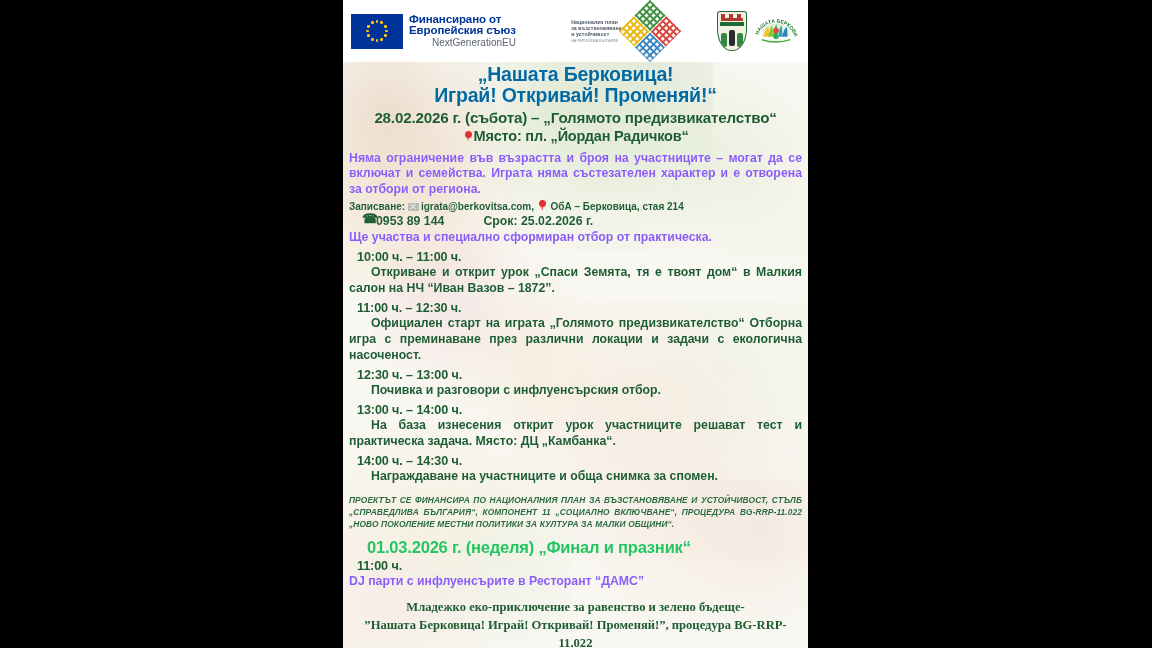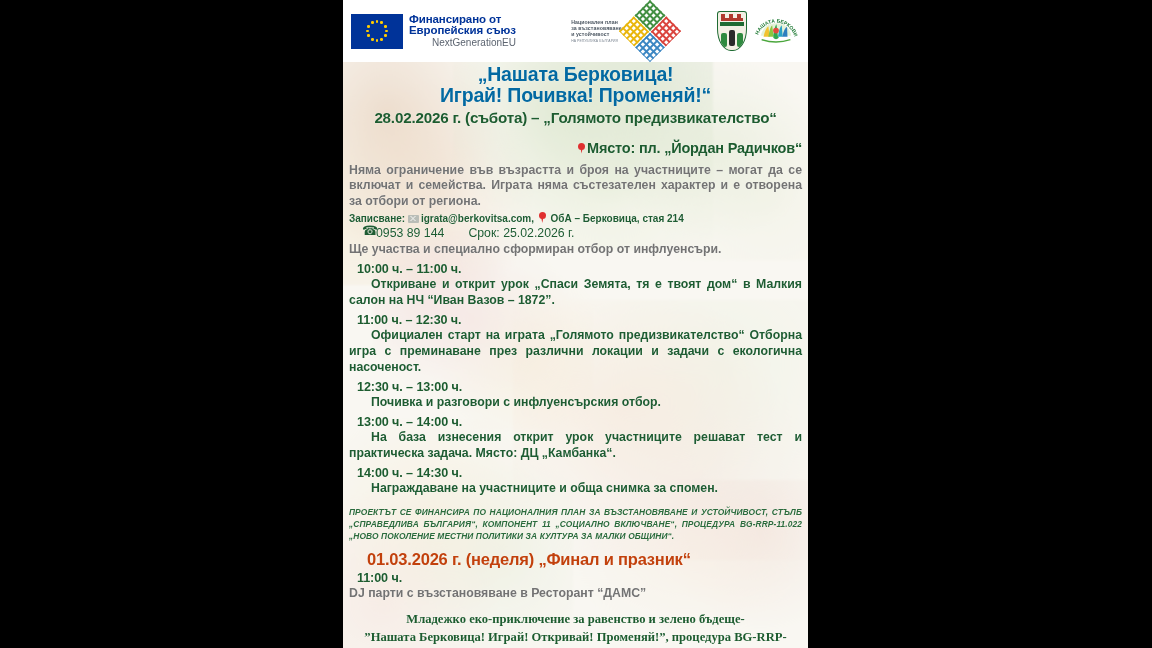--- a/index.html
+++ b/index.html
@@ -254,56 +254,55 @@
     color: #1d5c2f;
     margin-top: 3px;
     letter-spacing: -0.2px;
     text-shadow: 0 0 1px rgba(255,255,255,0.9);
   }
   .t-place {
     font-family: "Liberation Sans Narrow", "Liberation Sans", sans-serif;
     font-weight: bold;
     font-size: 14.5px;
     color: #1d5c2f;
-    margin-top: 14px;
+    margin-top: 2px;
     letter-spacing: -0.2px;
     text-shadow: 0 0 1px rgba(255,255,255,0.9);
-    text-align: right;
   }
 
   .para {
     font-family: "Liberation Sans", sans-serif;
     font-weight: bold;
     font-size: 12.3px;
-    color: #737373;
+    color: #8b5cf6;
     line-height: 1.29;
     text-align: justify;
     margin-top: 6px;
     text-shadow: 0 0 1px rgba(255,255,255,0.85);
   }
   .para.nojust { text-align: left; }
 
   .contact-row {
     font-family: "Liberation Sans", sans-serif;
     font-weight: bold;
     font-size: 10px;
     color: #1e5c32;
     margin-top: 2px;
     text-shadow: 0 0 1px rgba(255,255,255,0.85);
   }
   .contact-row2 {
     font-family: "Liberation Sans", sans-serif;
-    font-weight: normal;
+    font-weight: bold;
     font-size: 12.3px;
     color: #1e5c32;
     margin-top: 2px;
     padding-left: 14px;
     text-shadow: 0 0 1px rgba(255,255,255,0.85);
     display: flex;
-    gap: 24px;
+    gap: 39px;
   }
 
   .timehead {
     font-family: "Liberation Sans Narrow", "Liberation Sans", sans-serif;
     font-weight: bold;
     font-size: 12.6px;
     color: #1d5c2f;
     margin-top: 4px;
     padding-left: 8px;
     letter-spacing: -0.1px;
@@ -331,21 +330,21 @@
     margin-top: 10px;
     text-align: justify;
     letter-spacing: 0.1px;
     text-shadow: 0 0 1px rgba(255,255,255,0.8);
   }
 
   .day2 {
     font-family: "Liberation Sans Narrow", "Liberation Sans", sans-serif;
     font-weight: bold;
     font-size: 16.5px;
-    color: #c2410c;
+    color: #22c55e;
     margin-top: 7px;
     padding-left: 18px;
     letter-spacing: -0.2px;
     text-shadow: 0 0 1px rgba(255,255,255,0.9);
   }
 
   .closing {
     font-family: "Liberation Serif", serif;
     font-weight: bold;
     font-size: 12.6px;
@@ -489,63 +488,63 @@
           </text>
         </svg>
       </div>
     </div>
   </div>
 
   <div class="content" style="left:343px;">
 
     <div class="title-block">
       <div class="t-main">„Нашата Берковица!</div>
-      <div class="t-main">Играй! Почивка! Променяй!“</div>
+      <div class="t-main">Играй! Откривай! Променяй!“</div>
       <div class="t-sub">28.02.2026 г. (събота) – „Голямото предизвикателство“</div>
       <div class="t-place">
         <span class="pin"></span><span>Място: пл. „Йордан Радичков“</span>
       </div>
     </div>
 
     <div class="para">Няма ограничение във възрастта и броя на участниците – могат да се включат и семейства. Играта няма състезателен характер и е отворена за отбори от региона.</div>
 
     <div class="contact-row">
       <span>Записване:</span>
       <span class="envelope"></span><span>igrata@berkovitsa.com,</span>
       <span class="pin"></span>
       <span>ОбА – Берковица, стая 214</span>
     </div>
 
     <div class="contact-row2">
       <span><span class="phone"></span><span>0953 89 144</span></span>
       <span>Срок: 25.02.2026 г.</span>
     </div>
 
-    <div class="para nojust" style="margin-top:2px;">Ще участва и специално сформиран отбор от инфлуенсъри.</div>
+    <div class="para nojust" style="margin-top:2px;">Ще участва и специално сформиран отбор от практическа.</div>
 
     <div class="timehead">10:00 ч. – 11:00 ч.</div>
     <div class="timebody">Откриване и открит урок „Спаси Земята, тя е твоят дом“ в Малкия салон на НЧ “Иван Вазов – 1872”.</div>
 
     <div class="timehead">11:00 ч. – 12:30 ч.</div>
     <div class="timebody">Официален старт на играта „Голямото предизвикателство“ Отборна игра с преминаване през различни локации и задачи с екологична насоченост.</div>
 
     <div class="timehead">12:30 ч. – 13:00 ч.</div>
     <div class="timebody">Почивка и разговори с инфлуенсърския отбор.</div>
 
     <div class="timehead">13:00 ч. – 14:00 ч.</div>
     <div class="timebody">На база изнесения открит урок участниците решават тест и практическа задача. Място: ДЦ „Камбанка“.</div>
 
     <div class="timehead">14:00 ч. – 14:30 ч.</div>
     <div class="timebody">Награждаване на участниците и обща снимка за спомен.</div>
 
     <div class="disclaimer">ПРОЕКТЪТ СЕ ФИНАНСИРА ПО НАЦИОНАЛНИЯ ПЛАН ЗА ВЪЗСТАНОВЯВАНЕ И УСТОЙЧИВОСТ, СТЪЛБ „СПРАВЕДЛИВА БЪЛГАРИЯ“, КОМПОНЕНТ 11 „СОЦИАЛНО ВКЛЮЧВАНЕ“, ПРОЦЕДУРА BG-RRP-11.022 „НОВО ПОКОЛЕНИЕ МЕСТНИ ПОЛИТИКИ ЗА КУЛТУРА ЗА МАЛКИ ОБЩИНИ“.</div>
 
     <div class="day2">01.03.2026 г. (неделя) „Финал и празник“</div>
     <div class="timehead" style="margin-top:2px;">11:00 ч.</div>
-    <div class="para nojust" style="margin-top:1px;">DJ парти с възстановяване в Ресторант “ДАМС”</div>
+    <div class="para nojust" style="margin-top:1px;">DJ парти с инфлуенсърите в Ресторант “ДАМС”</div>
 
     <div class="closing">
       <div>Младежко еко-приключение за равенство и зелено бъдеще-</div>
       <div>”Нашата Берковица! Играй! Откривай! Променяй!”, процедура BG-RRP-11.022</div>
     </div>
   </div>
 
 </div>
 
 </body></html>

